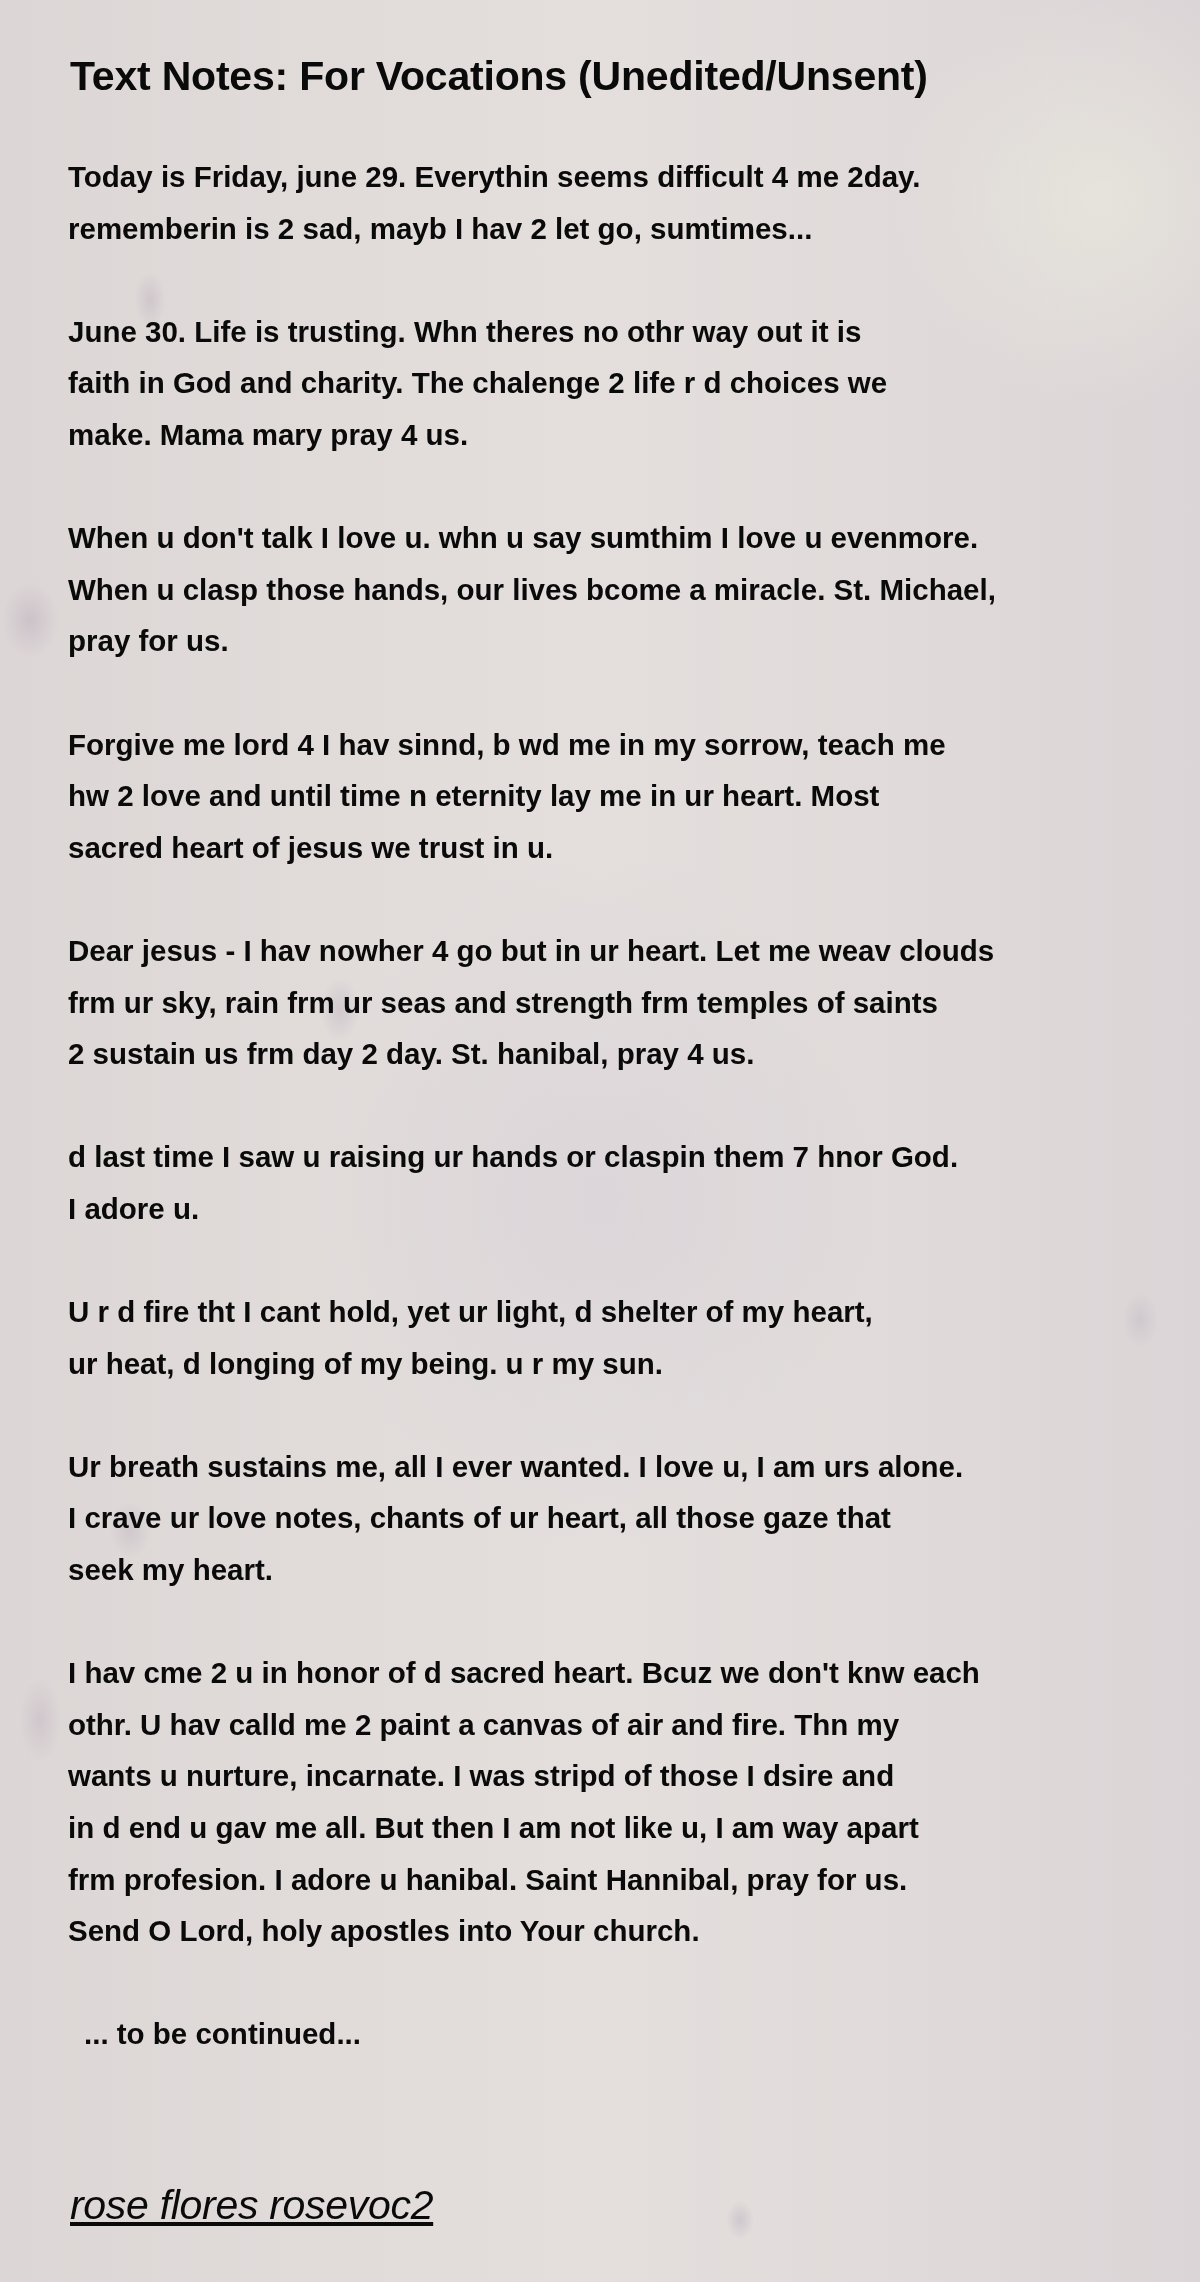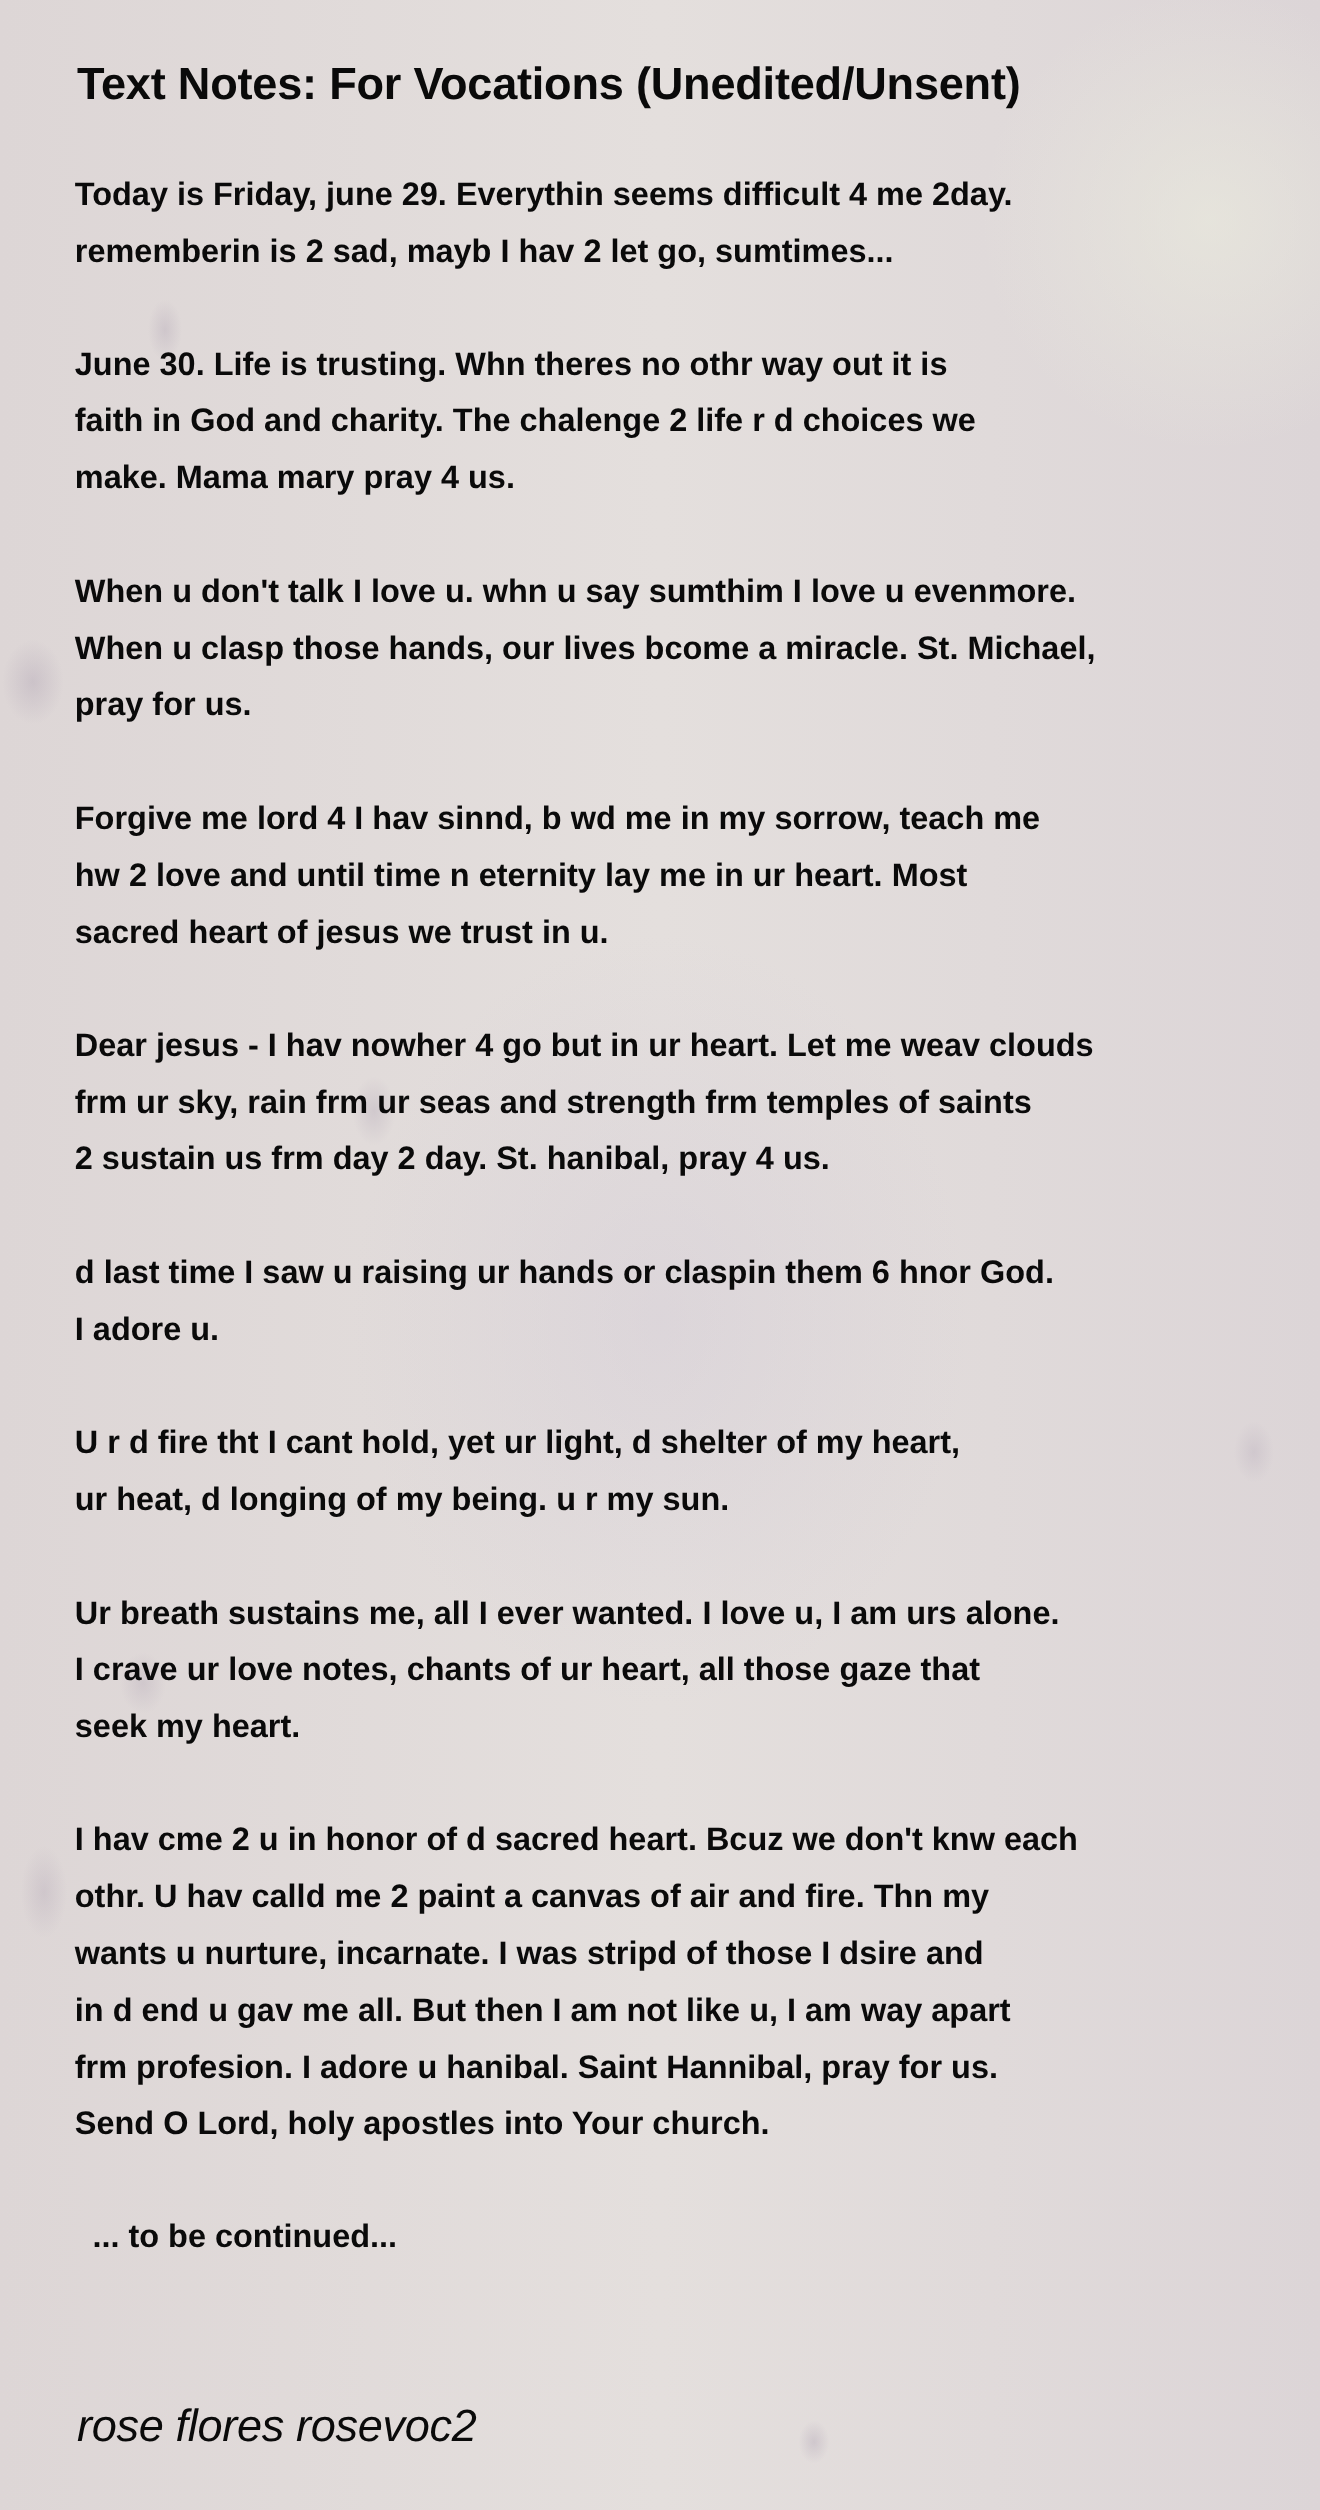--- a/index.html
+++ b/index.html
@@ -55,20 +55,21 @@
   .signature {
     position: absolute;
     left: 2px;
     top: 2180px;
     font-size: 41px;
     font-style: italic;
     font-weight: normal;
     line-height: 50px;
     white-space: nowrap;
     letter-spacing: -0.3px;
+    text-decoration: underline;
   }
 </style>
 </head>
 <body>
 
 <div class="page">
   <h1 class="title">Text Notes: For Vocations (Unedited/Unsent)</h1>
 
   <div class="body">
     <p class="para">
@@ -89,21 +90,21 @@
       <span class="line">Forgive me lord 4 I hav sinnd, b wd me in my sorrow, teach me</span>
       <span class="line">hw 2 love and until time n eternity lay me in ur heart.  Most</span>
       <span class="line">sacred heart of jesus we trust in u.</span>
     </p>
     <p class="para">
       <span class="line">Dear jesus - I hav nowher 4 go but in ur heart.  Let me weav clouds</span>
       <span class="line">frm ur sky, rain frm ur seas and strength frm temples of saints</span>
       <span class="line">2 sustain us frm day 2 day.  St. hanibal, pray 4 us.</span>
     </p>
     <p class="para">
-      <span class="line">d last time I saw u raising ur hands or claspin them 6 hnor God.</span>
+      <span class="line">d last time I saw u raising ur hands or claspin them 7 hnor God.</span>
       <span class="line">I adore u.</span>
     </p>
     <p class="para">
       <span class="line">U r d fire tht I cant hold, yet ur light, d shelter of my heart,</span>
       <span class="line">ur heat, d longing of my being. u r my sun.</span>
     </p>
     <p class="para">
       <span class="line">Ur breath sustains me, all I ever wanted.  I love u, I am urs alone.</span>
       <span class="line">I crave ur love notes, chants of ur heart, all those gaze that</span>
       <span class="line">seek my heart.</span>

